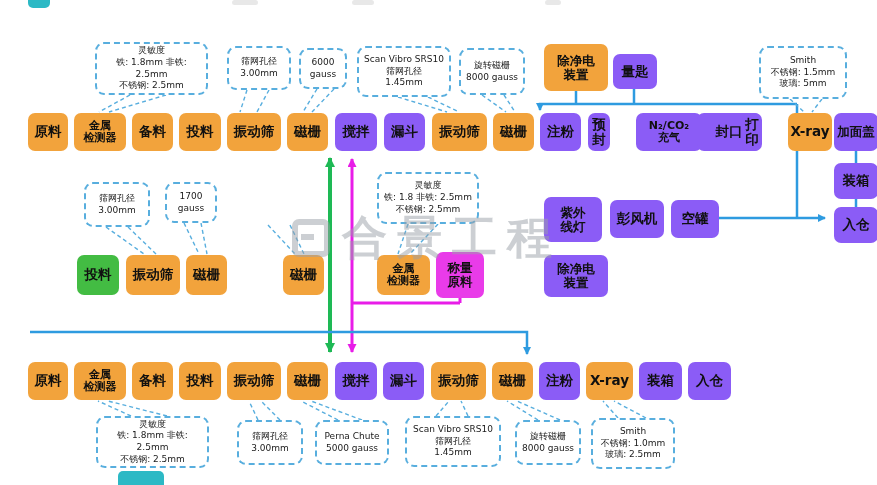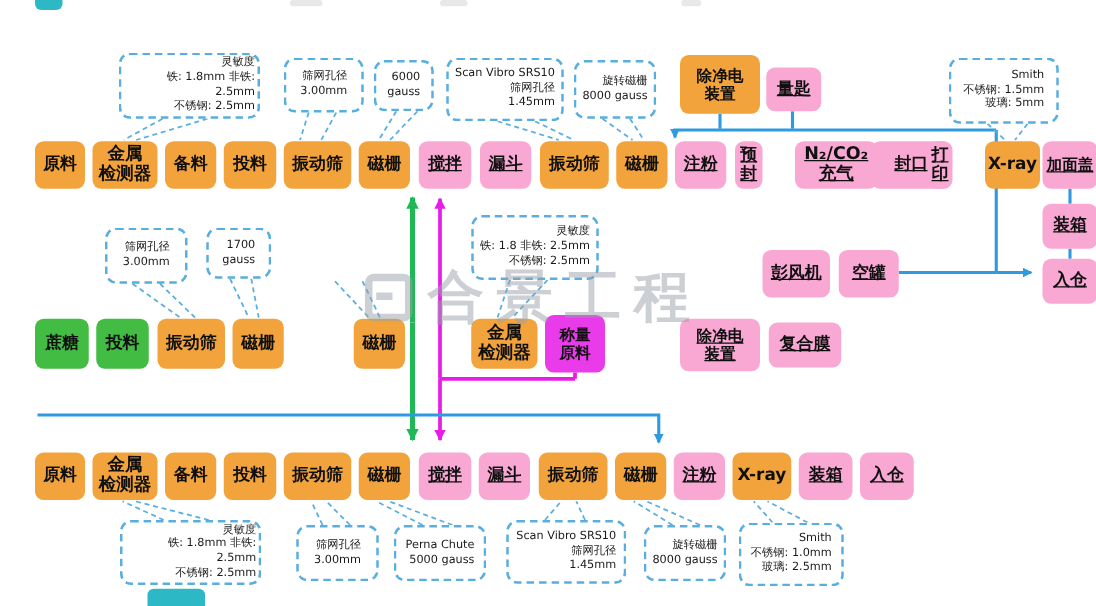--- a/index.html
+++ b/index.html
@@ -7,30 +7,30 @@
   body { font-family:"DejaVu Sans","Liberation Sans",sans-serif; }
   .canvas { position:relative; width:877px; height:485px; background:#ffffff; overflow:hidden; }
 
   .node {
     position:absolute; height:38px; border-radius:7px;
     display:flex; align-items:center; justify-content:center;
     text-align:center; font-weight:700; font-size:13.5px; color:#101010;
     white-space:pre-line; line-height:1.12; z-index:2; padding:0 1px;
   }
   .orange  { background:#F2A33C; }
-  .blue    { background:#f9a8d4;text-decoration:underline; }
+  .blue    { background:#8b5cf6; }
   .green   { background:#43BC43; }
   .magenta { background:#E93BE9; }
   .teal    { background:#2CB9C5; }
-  .small   { font-size:14px; }
+  .small   { font-size:11px; }
 
   .callout {
     position:absolute; border:2px dashed #58AEDE; border-radius:9px; background:#fff;
     font-size:9px; color:#1a1a1a; display:flex; align-items:center; justify-content:center;
-    text-align:right; white-space:pre-line; line-height:1.3; z-index:2; padding:2px;
+    text-align:center; white-space:pre-line; line-height:1.3; z-index:2; padding:2px;
   }
 
   .lines { position:absolute; left:0; top:0; z-index:1; }
 
   .watermark {
     position:absolute; left:292px; top:208px; display:flex; align-items:center; gap:12px;
     color:#9ba1a8; opacity:.5; z-index:3; pointer-events:none; font-weight:700;
   }
   .wm-text { font-size:45px; letter-spacing:10px;font-family:Liberation Mono, monospace; }
   .wm-logo { width:38px; height:38px; border:6px solid #9ba1a8; border-radius:7px; position:relative; flex:0 0 auto; }
@@ -174,35 +174,35 @@
   <div class="node blue" style="left:613px;top:54px;width:44px;height:35px">量匙</div>
 
   <div class="callout" style="left:84px;top:182px;width:66px;height:45px">筛网孔径
 3.00mm</div>
   <div class="callout" style="left:165px;top:182px;width:52px;height:41px">1700
 gauss</div>
   <div class="callout" style="left:377px;top:172px;width:102px;height:52px">灵敏度
 铁: 1.8 非铁: 2.5mm
 不锈钢: 2.5mm</div>
 
+  <div class="node blue small" style="left:544px;top:197px;width:58px;height:45px;font-size:12.5px">紫外
+线灯</div>
   <div class="node blue" style="left:610px;top:200px;width:54px;height:38px">彭风机</div>
   <div class="node blue" style="left:671px;top:200px;width:48px;height:38px">空罐</div>
 
-  <div class="node green" style="left:28px;top:255px;width:43px;height:40px">蔗糖</div>
   <div class="node green" style="left:77px;top:255px;width:42px;height:40px">投料</div>
   <div class="node orange" style="left:126px;top:255px;width:54px;height:40px">振动筛</div>
   <div class="node orange" style="left:186px;top:255px;width:41px;height:40px">磁栅</div>
   <div class="node orange" style="left:283px;top:255px;width:41px;height:40px">磁栅</div>
   <div class="node orange small" style="left:377px;top:255px;width:53px;height:40px">金属
 检测器</div>
   <div class="node magenta small" style="left:436px;top:252px;width:48px;height:46px;font-size:12.5px">称量
 原料</div>
   <div class="node blue small" style="left:544px;top:255px;width:64px;height:42px;font-size:12.5px">除净电
 装置</div>
-  <div class="node blue" style="left:615px;top:258px;width:58px;height:36px">复合膜</div>
 
   <div class="node orange" style="left:28px;top:362px;width:40px">原料</div>
   <div class="node orange small" style="left:74px;top:362px;width:52px">金属
 检测器</div>
   <div class="node orange" style="left:132px;top:362px;width:41px">备料</div>
   <div class="node orange" style="left:179px;top:362px;width:42px">投料</div>
   <div class="node orange" style="left:227px;top:362px;width:54px">振动筛</div>
   <div class="node orange" style="left:287px;top:362px;width:41px">磁栅</div>
   <div class="node blue" style="left:335px;top:362px;width:42px">搅拌</div>
   <div class="node blue" style="left:383px;top:362px;width:41px">漏斗</div>

